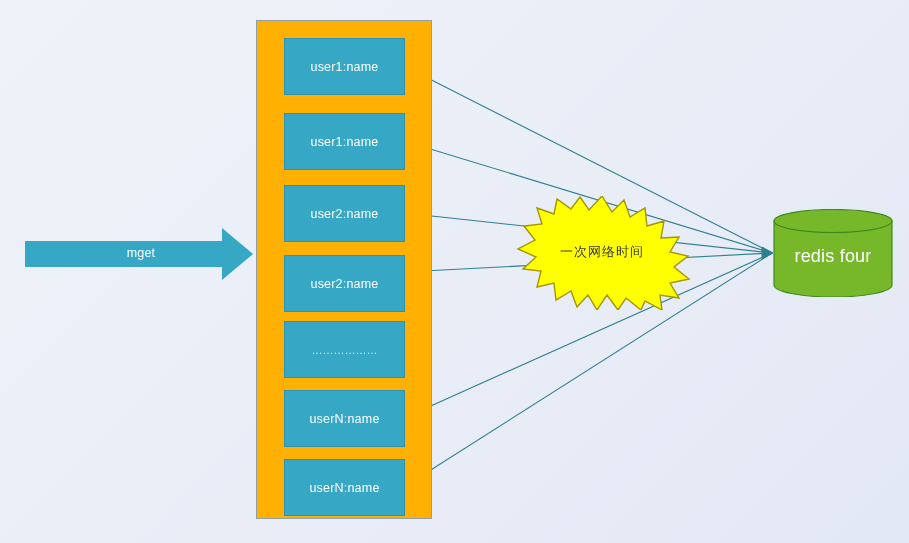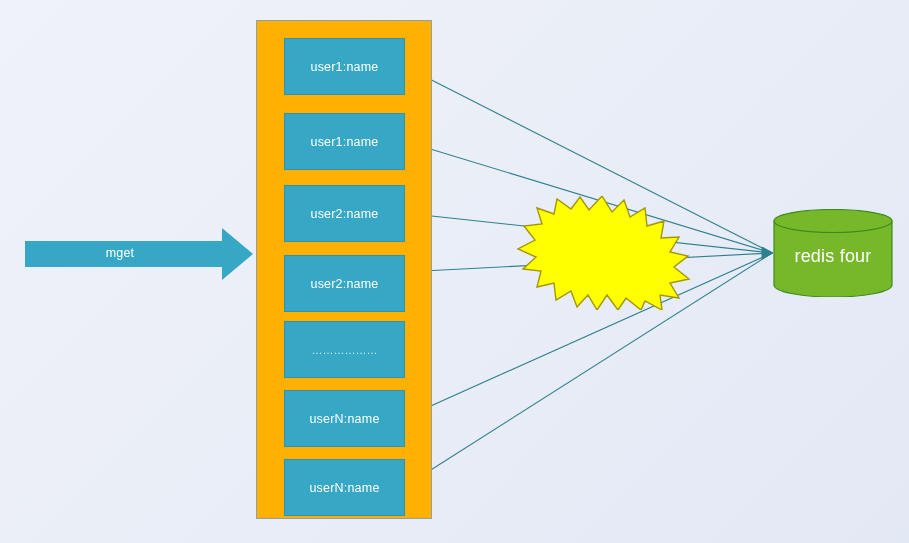--- a/index.html
+++ b/index.html
@@ -29,21 +29,21 @@
   .mget-arrow {
     position: absolute;
     left: 25px;
     top: 228px;
     width: 228px;
     height: 52px;
   }
   .mget-arrow svg { display: block; }
   .mget-label {
     position: absolute;
-    left: 20px;
+    left: 41px;
     top: 245px;
     width: 200px;
     text-align: center;
     color: #ffffff;
     font-size: 12.5px;
     line-height: 16px;
     letter-spacing: 0.2px;
   }
   
   .orange-box {
@@ -150,20 +150,21 @@
   <div class="key-box" style="top:255px">user2:name</div>
   <div class="key-box ellipsis-box" style="top:321px">………………</div>
   <div class="key-box" style="top:390px">userN:name</div>
   <div class="key-box" style="top:459px">userN:name</div>
 
   <div class="starburst">
     <svg viewBox="0 0 182 114" width="182" height="114">
       <polygon fill="#ffff00" stroke="#a39600" stroke-width="1.4" points="91,0 101,16 113,4 119,21 134,12 136,30 153,25 150,42 168,41 159,56 177,60 163,71 178,83 159,87 168,102 149,99 151,114 134,105 130,114 115,102 107,114 96,99 86,114 77,99 66,111 60,95 45,104 43,87 26,91 30,75 12,73 25,61 7,53 24,44 13,30 31,28 26,12 43,18 46,3 60,13 69,1 78,14"></polygon>
     </svg>
   </div>
+  <div class="starburst-label">一次网络时间</div>
 
   <div class="cylinder">
     <svg viewBox="0 0 120 88" width="120" height="88">
       <g>
         <path d="M1,12 L1,76 A59,12 0 0 0 119,76 L119,12 Z" fill="#76b82a" stroke="#3f8a1f" stroke-width="1.2"></path>
         <ellipse cx="60" cy="12" rx="59" ry="11.5" fill="#76b82a" stroke="#3f8a1f" stroke-width="1.2"></ellipse>
       </g>
     </svg>
   </div>
   <div class="cylinder-label">redis four</div>

